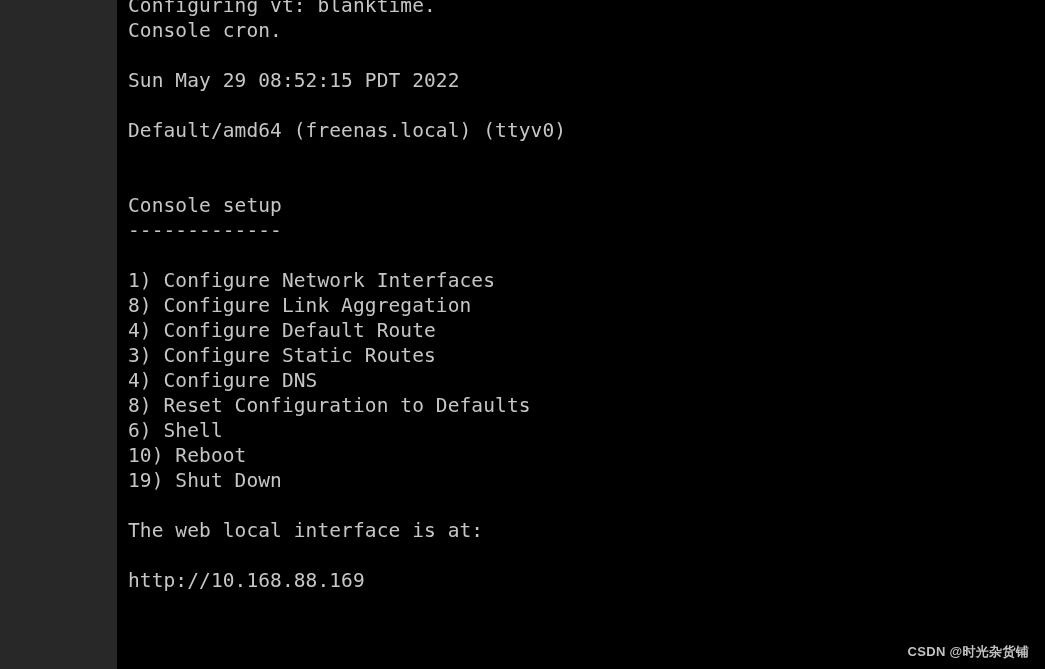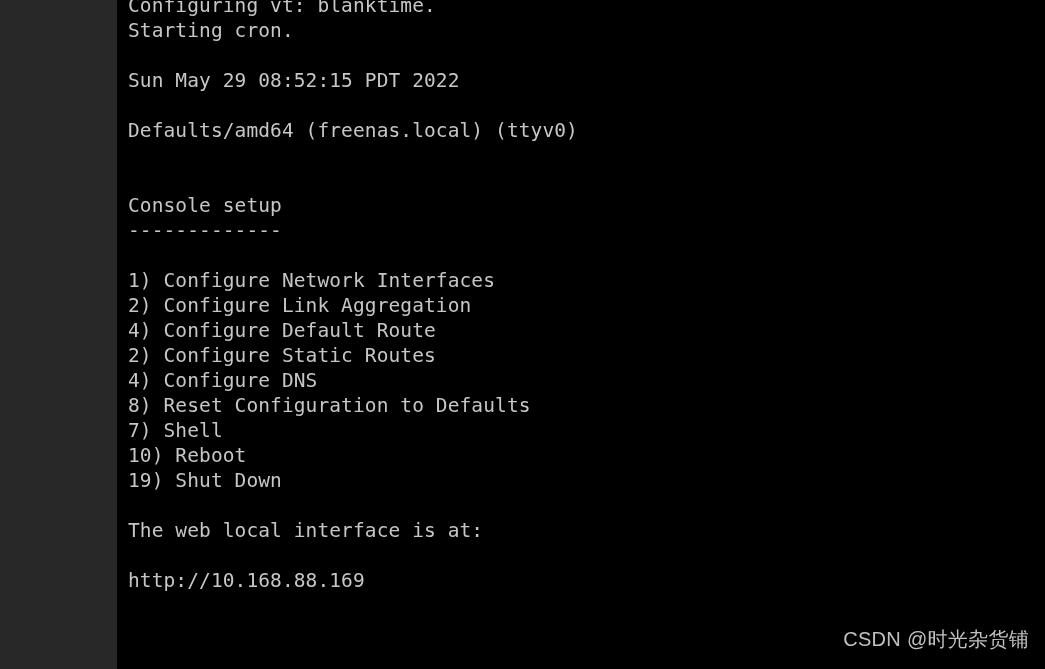--- a/index.html
+++ b/index.html
@@ -48,58 +48,59 @@
     white-space: pre;
     font-family: "DejaVu Sans Mono", "Liberation Mono", monospace;
   }
   .line.blank {
     color: transparent;
   }
   
   #watermark {
     position: absolute;
     right: 16px;
-    bottom: 16px;
+    bottom: 8px;
     font-family: "Liberation Sans", "DejaVu Sans", sans-serif;
-    font-size: 20px;
+    font-size: 13px;
     color: #d2d2d2;
     letter-spacing: 0.3px;
     white-space: nowrap;
     opacity: 0.92;
+    font-weight: bold;
   }
 </style>
 </head>
 <body>
 
 <div id="screen">
 
   <div id="left-band"></div>
 
   <div id="terminal">
     <div id="console-lines">
 
       <div class="line">Configuring vt: blanktime.</div>
-      <div class="line">Starting cron.</div>
+      <div class="line">Console cron.</div>
       <div class="line blank">&nbsp;</div>
       <div class="line">Sun May 29 08:52:15 PDT 2022</div>
       <div class="line blank">&nbsp;</div>
-      <div class="line">Defaults/amd64 (freenas.local) (ttyv0)</div>
+      <div class="line">Default/amd64 (freenas.local) (ttyv0)</div>
       <div class="line blank">&nbsp;</div>
       <div class="line blank">&nbsp;</div>
       <div class="line">Console setup</div>
       <div class="line">-------------</div>
       <div class="line blank">&nbsp;</div>
 
       <div class="line">1) Configure Network Interfaces</div>
-      <div class="line">2) Configure Link Aggregation</div>
+      <div class="line">8) Configure Link Aggregation</div>
       <div class="line">4) Configure Default Route</div>
-      <div class="line">2) Configure Static Routes</div>
+      <div class="line">3) Configure Static Routes</div>
       <div class="line">4) Configure DNS</div>
       <div class="line">8) Reset Configuration to Defaults</div>
-      <div class="line">7) Shell</div>
+      <div class="line">6) Shell</div>
       <div class="line">10) Reboot</div>
       <div class="line">19) Shut Down</div>
 
       <div class="line blank">&nbsp;</div>
       <div class="line">The web local interface is at:</div>
       <div class="line blank">&nbsp;</div>
       <div class="line">http://10.168.88.169</div>
       <div class="line blank">&nbsp;</div>
       <div class="line"></div>
 

